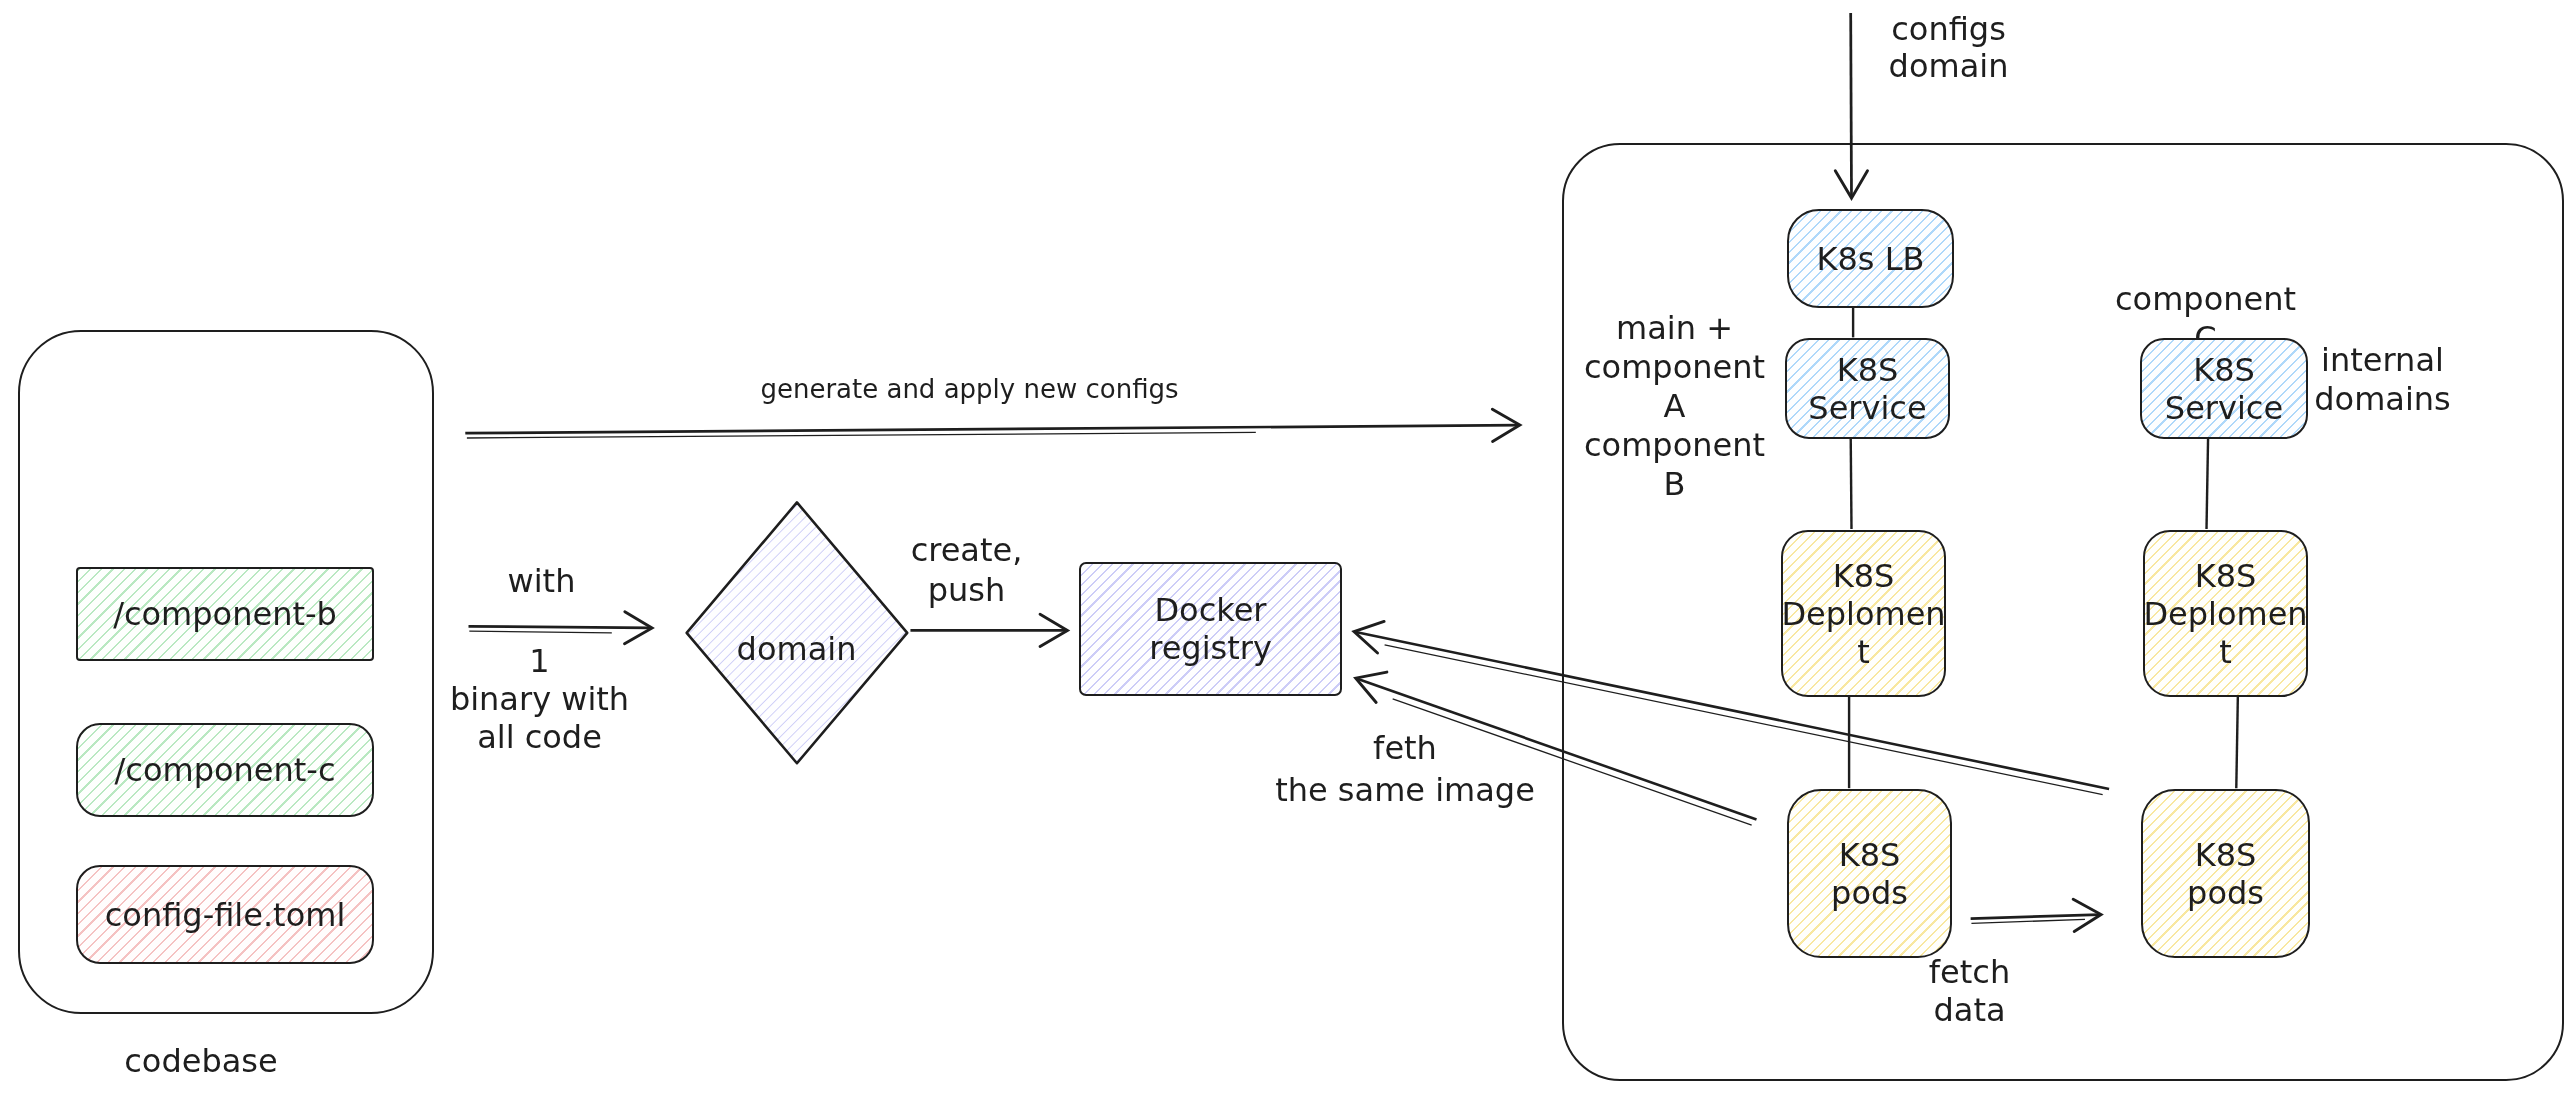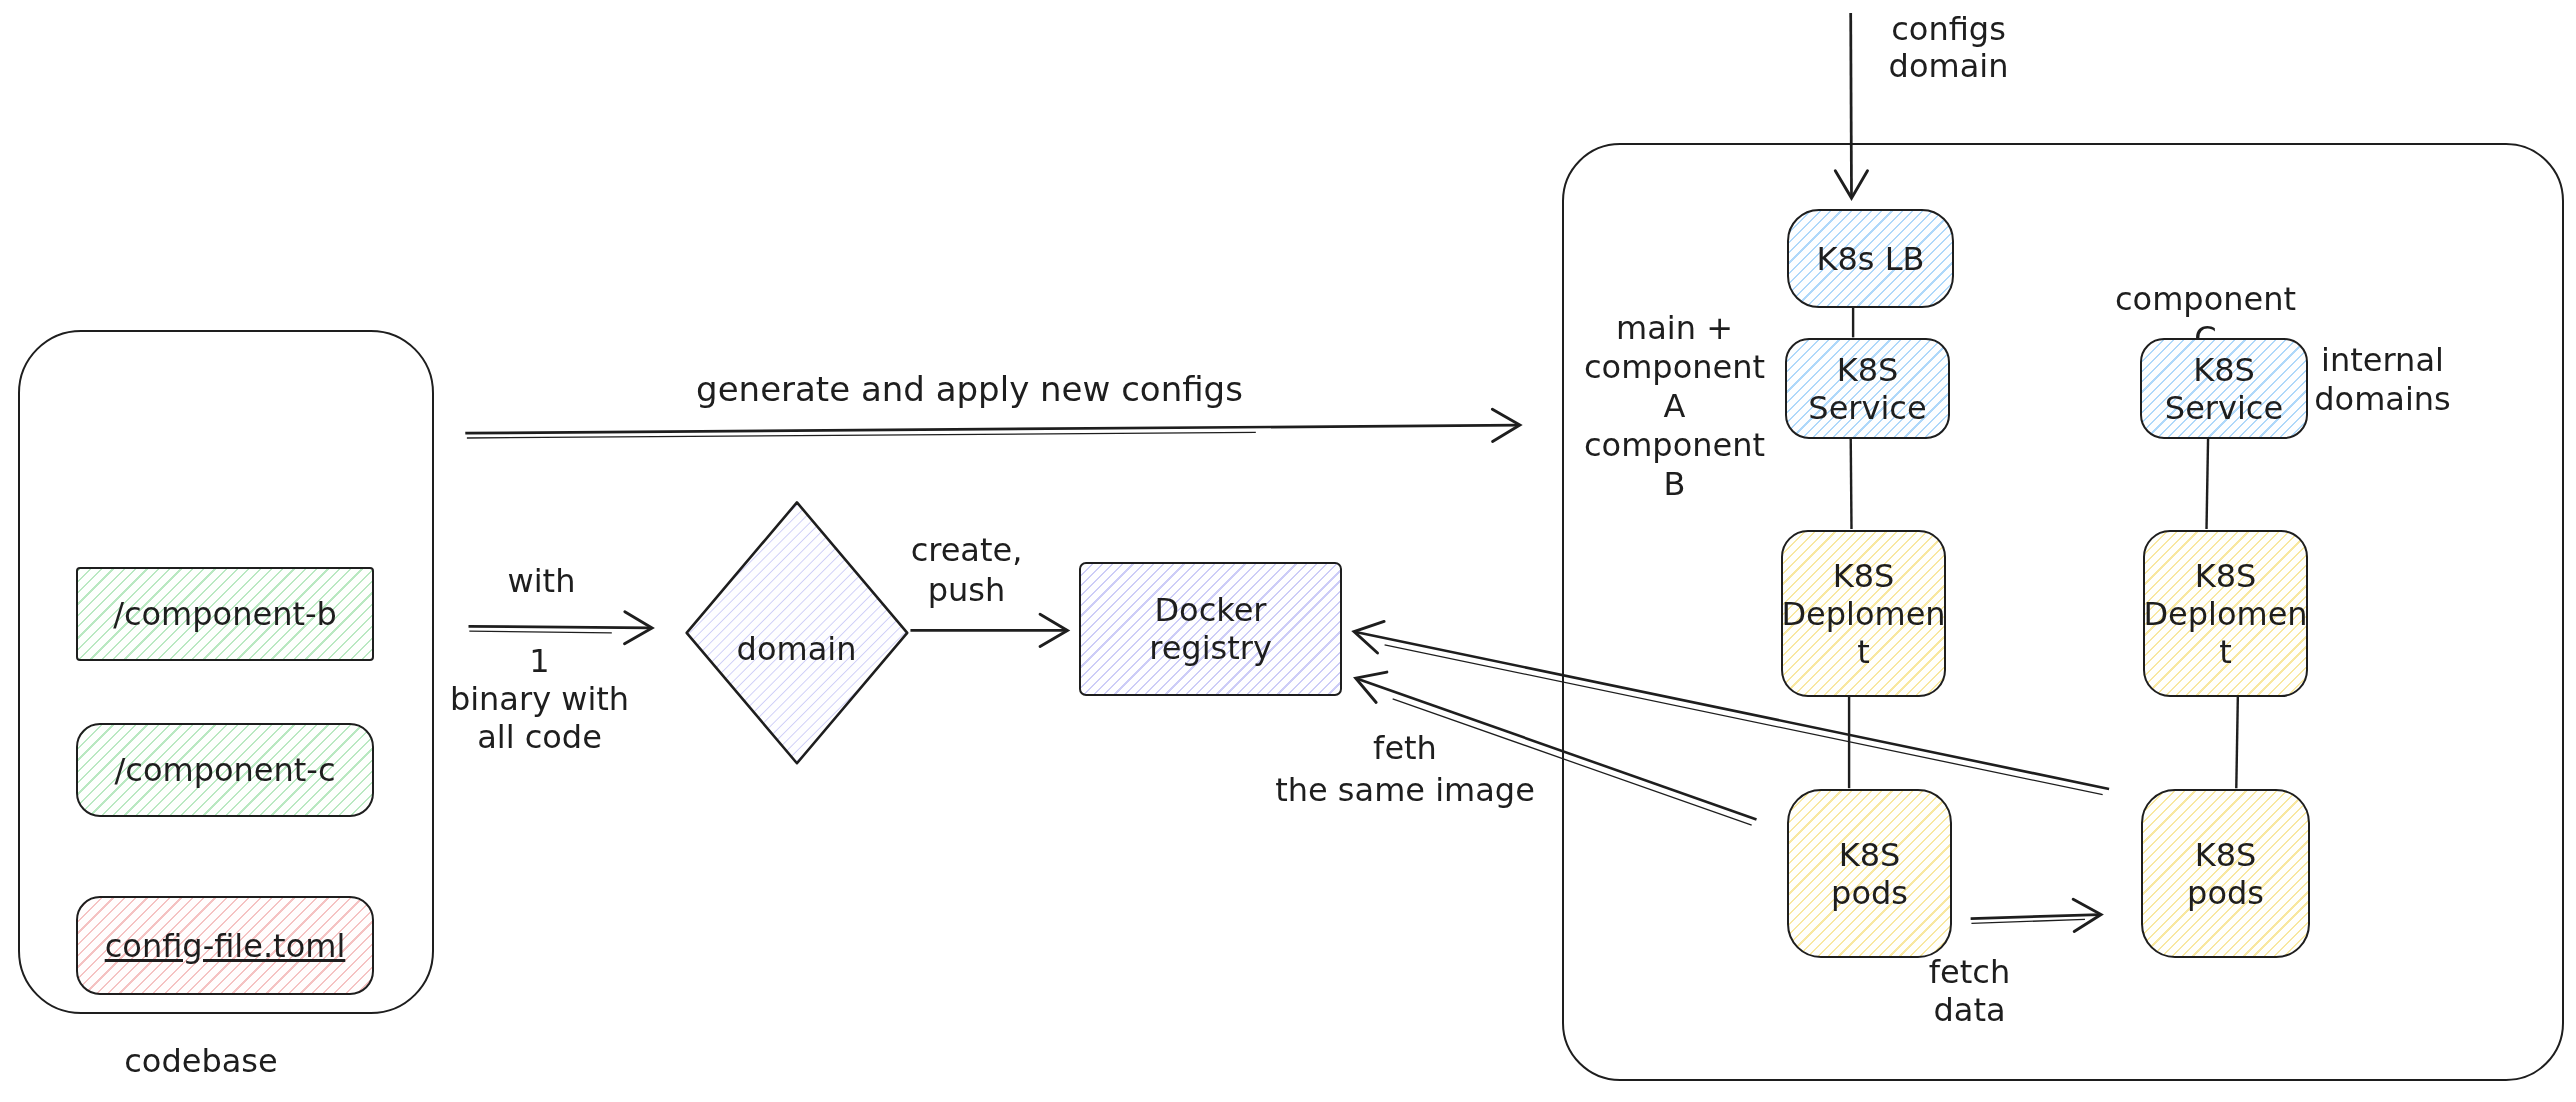--- a/index.html
+++ b/index.html
@@ -86,25 +86,25 @@
     </g>
   </svg>
 
   <div class="frame" style="left:17.7px;top:330px;width:412px;height:680px;border-radius:63px;"></div>
 
 
   <div class="node h-green" style="left:76px;top:567px;width:294px;height:90px;border-radius:4px;"><span>/component-b</span></div>
 
   <div class="node h-green" style="left:76px;top:723px;width:294px;height:90px;border-radius:24px;"><span>/component-c</span></div>
 
-  <div class="node h-pink" style="left:76px;top:896px;width:294px;height:95px;border-radius:24px;text-decoration:underline;"><span>config-file.toml</span></div>
+  <div class="node h-pink" style="left:76px;top:865px;width:294px;height:95px;border-radius:24px;"><span>config-file.toml</span></div>
 
   <div class="lbl" style="left:24px;top:1042px;width:354px;">codebase</div>
 
-  <div class="lbl" style="left:692px;top:370px;width:555px;font-size:34px;">generate and apply new configs</div>
+  <div class="lbl" style="left:692px;top:370px;width:555px;font-size:26px;">generate and apply new configs</div>
 
   <div class="lbl" style="left:481px;top:562px;width:121px;">with</div>
 
   <div class="lbl" style="left:427px;top:642px;width:225px;line-height:38px;">1
 binary with
 all code</div>
 
   <div class="lbl" style="left:716px;top:630px;width:161px;">domain</div>
 
   <div class="lbl" style="left:900px;top:530px;width:133px;line-height:40px;">create,

